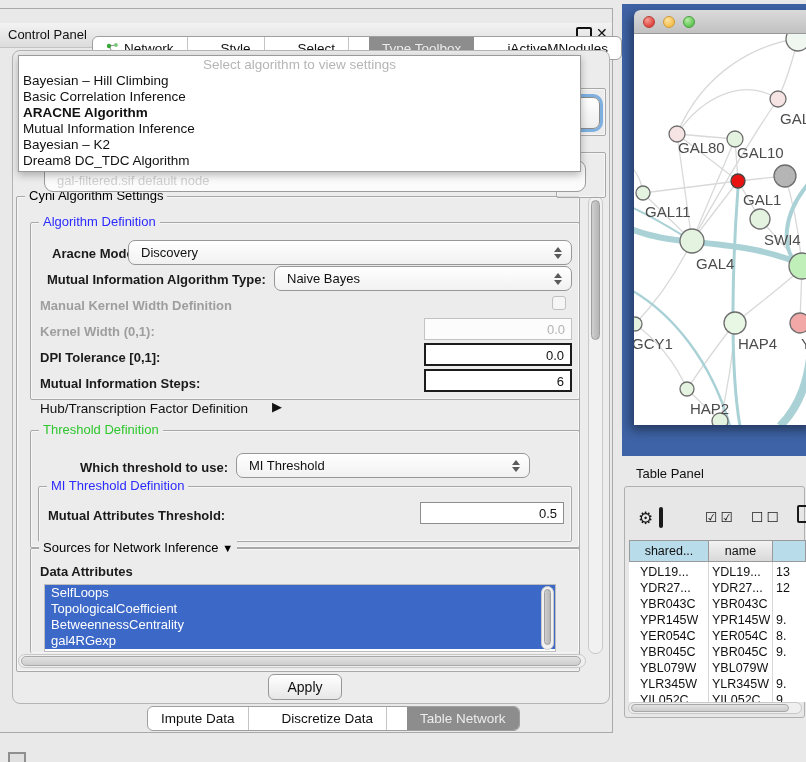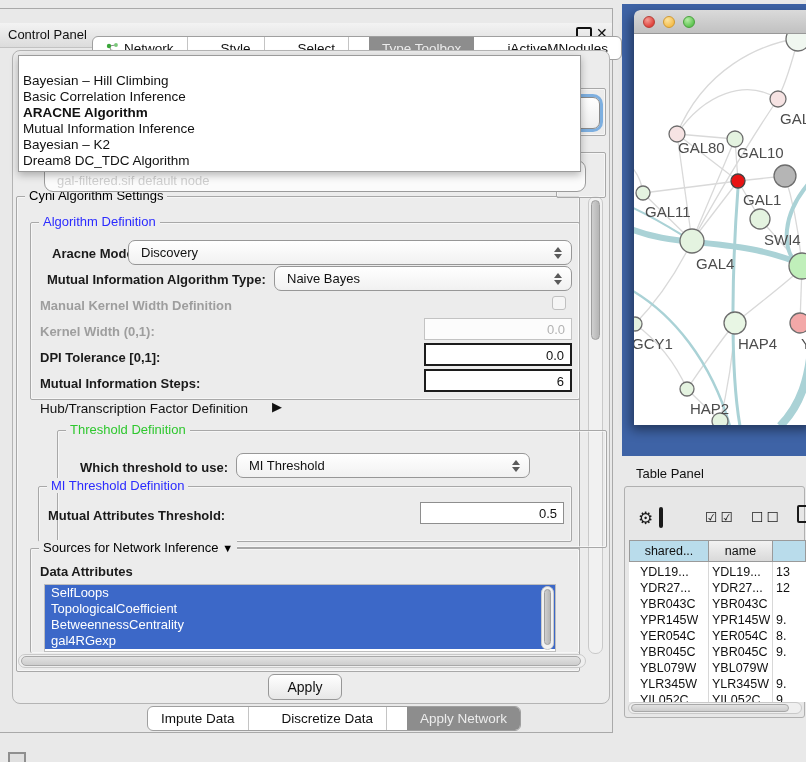--- a/index.html
+++ b/index.html
@@ -111,20 +111,21 @@
   
   <div class="abs group" style="left:556px;top:88px;width:48px;height:46px;z-index:5;"></div>
   <div class="abs" style="left:566px;top:97px;width:32px;height:30px;border-radius:0 7px 7px 0;background:linear-gradient(#fff,#eee);border:1px solid #8a8a8a;box-shadow:0 0 0 3px rgba(106,164,222,.85);z-index:6;"></div>
   <div class="abs group" style="left:556px;top:152px;width:48px;height:44px;z-index:5;"></div>
   <div class="abs" style="left:44px;top:160px;width:542px;height:32px;border-radius:9px;background:#fbfbfb;border:1px solid #9b9b9b;z-index:5;box-sizing:border-box;">
     <span style="position:absolute;left:12px;top:12px;font-size:13px;color:#cfcfcf;white-space:nowrap;">gal-filtered.sif default node</span>
   </div>
 
   
   <div class="abs popup">
+    <div class="ph">Select algorithm to view settings</div>
     <div class="item" style="top:17px;">Bayesian – Hill Climbing</div>
     <div class="item" style="top:33px;">Basic Correlation Inference</div>
     <div class="item b" style="top:49px;">ARACNE Algorithm</div>
     <div class="item" style="top:65px;">Mutual Information Inference</div>
     <div class="item" style="top:81px;">Bayesian – K2</div>
     <div class="item" style="top:97px;">Dream8 DC_TDC Algorithm</div>
   </div>
 
   
   <div class="abs group" style="left:16px;top:196px;width:562px;height:474px;">
@@ -162,21 +163,21 @@
   <span class="abs lbl" style="left:40px;top:350px;">DPI Tolerance [0,1]:</span>
   <div class="abs field focus" style="left:424px;top:343px;width:148px;height:23px;">0.0</div>
   <span class="abs lbl" style="left:40px;top:376px;">Mutual Information Steps:</span>
   <div class="abs field focus" style="left:424px;top:369px;width:148px;height:23px;">6</div>
 
   
   <span class="abs" style="left:40px;top:401px;font-size:13.5px;color:#111;">Hub/Transcription Factor Definition</span>
   <span class="abs" style="left:272px;top:399px;font-size:13px;color:#111;">▶</span>
 
   
-  <div class="abs group" style="left:30px;top:430px;width:548px;height:116px;margin-left:27px;">
+  <div class="abs group" style="left:30px;top:430px;width:548px;height:116px;">
     <span class="gtitle" style="color:#2ec72e;">Threshold Definition</span>
   </div>
   <span class="abs lbl" style="left:80px;top:460px;">Which threshold to use:</span>
   <div class="abs combo" style="left:236px;top:453px;width:294px;height:25px;">
     <span class="cv">MI Threshold</span>
     <span class="spin">
         <span class="tri-up"></span>
         <span class="tri-dn"></span>
       </span>
   </div>
@@ -214,21 +215,21 @@
 
   
   <div class="abs seg-bar" style="left:147px;top:706px;height:23px;">
     <div class="seg">
         <span>Impute Data</span>
       </div>
     <div class="seg">
         <span>Discretize Data</span>
       </div>
     <div class="seg sel">
-        <span>Apply Network</span>
+        <span>Table Network</span>
       </div>
   </div>
 
   
   <div class="abs desktop"></div>
 
   <div class="abs net-window">
     <div class="net-titlebar">
       <span class="light" style="background:radial-gradient(circle at 35% 30%,#f49d95,#e0443e 70%);border:1px solid #b53e36;"></span>
       <span class="light" style="background:radial-gradient(circle at 35% 30%,#fbe3a0,#f5bf4f 70%);border:1px solid #cf9a33;"></span>

